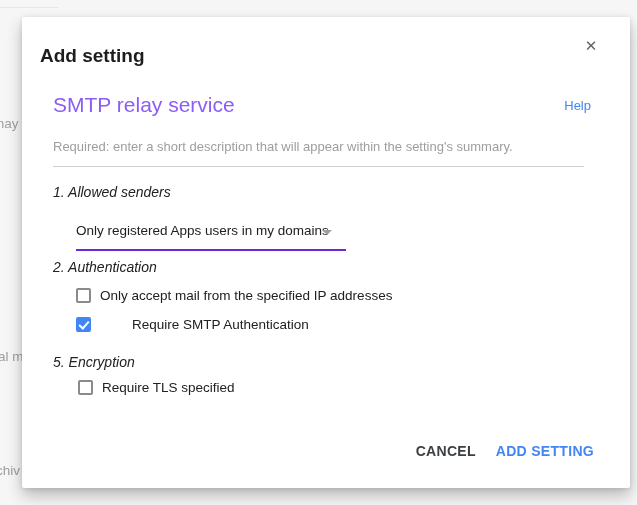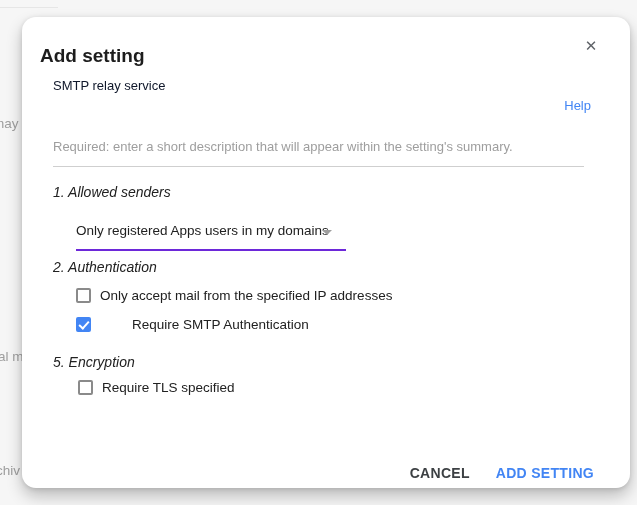--- a/index.html
+++ b/index.html
@@ -23,44 +23,44 @@
     left: 0; top: 7px;
     width: 58px; height: 1px;
     background: #e6e6e6;
   }
   
   .dialog {
     position: absolute;
     left: 22px; top: 17px;
     width: 608px; height: 471px;
     background: #ffffff;
-    border-radius: 14px;
+    border-radius: 2px;
     box-shadow: 0 8px 16px rgba(0,0,0,0.24), 0 1px 5px rgba(0,0,0,0.12);
   }
   .dialog-title {
     position: absolute;
     left: 18px; top: 28px;
     font-size: 19px;
     font-weight: bold;
     color: #1d1d1d;
   }
   .close-btn {
     position: absolute;
     left: 556px; top: 16px;
     width: 26px; height: 26px;
     display: flex; align-items: center; justify-content: center;
     font-size: 15px;
     color: #5f6368;
     cursor: pointer;
   }
   .setting-name {
     position: absolute;
-    left: 31px; top: 61px;
-    font-size: 13px;
-    color: #0f172a;
+    left: 31px; top: 76px;
+    font-size: 21px;
+    color: #8b5cf6;
   }
   .help-link {
     position: absolute;
     right: 39px; top: 81px;
     font-size: 13px;
     color: #4285f4;
     cursor: pointer;
   }
   .description-input {
     position: absolute;
@@ -139,25 +139,25 @@
     transform: rotate(42deg);
   }
   .check-label {
     margin-left: 9px;
     font-size: 13.5px;
     color: #212121;
     white-space: nowrap;
   }
   .actions {
     position: absolute;
-    right: 36px; top: 438px;
+    right: 36px; top: 416px;
     height: 36px;
     display: flex;
     align-items: center;
-    gap: 26px;
+    gap: 20px;
   }
   .text-btn {
     font-size: 14px;
     font-weight: bold;
     letter-spacing: 0.3px;
     cursor: pointer;
     white-space: nowrap;
   }
   .btn-cancel { color: #3c4043; }
   .btn-submit { color: #4285f4; }

